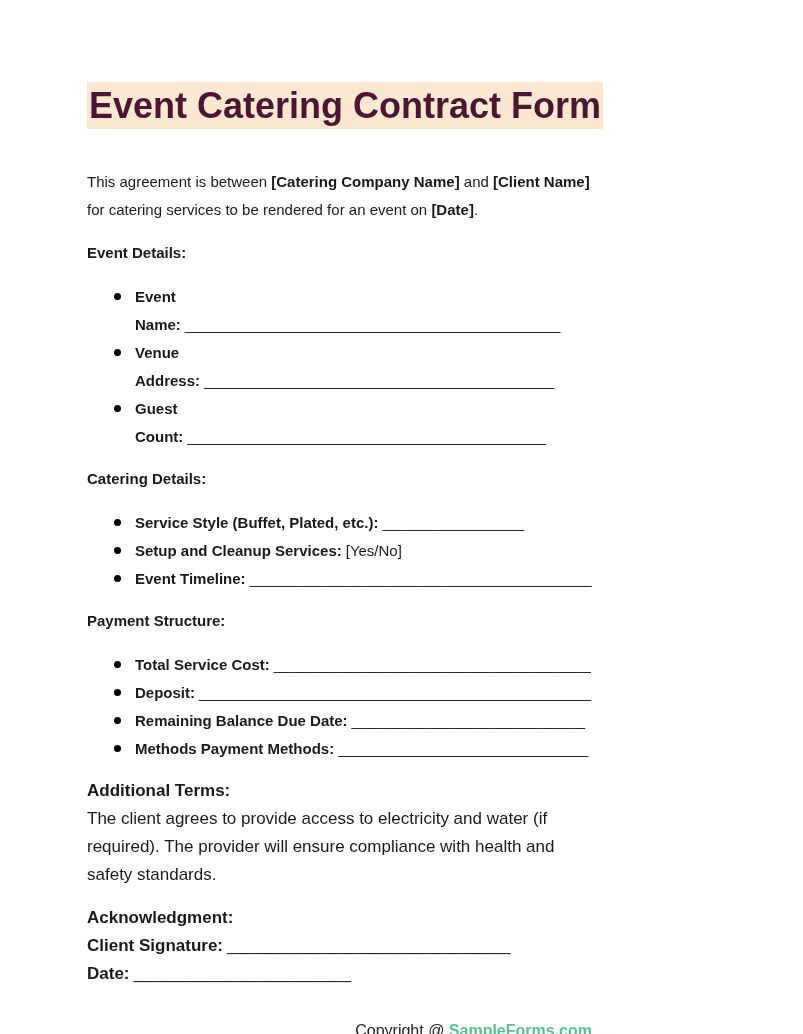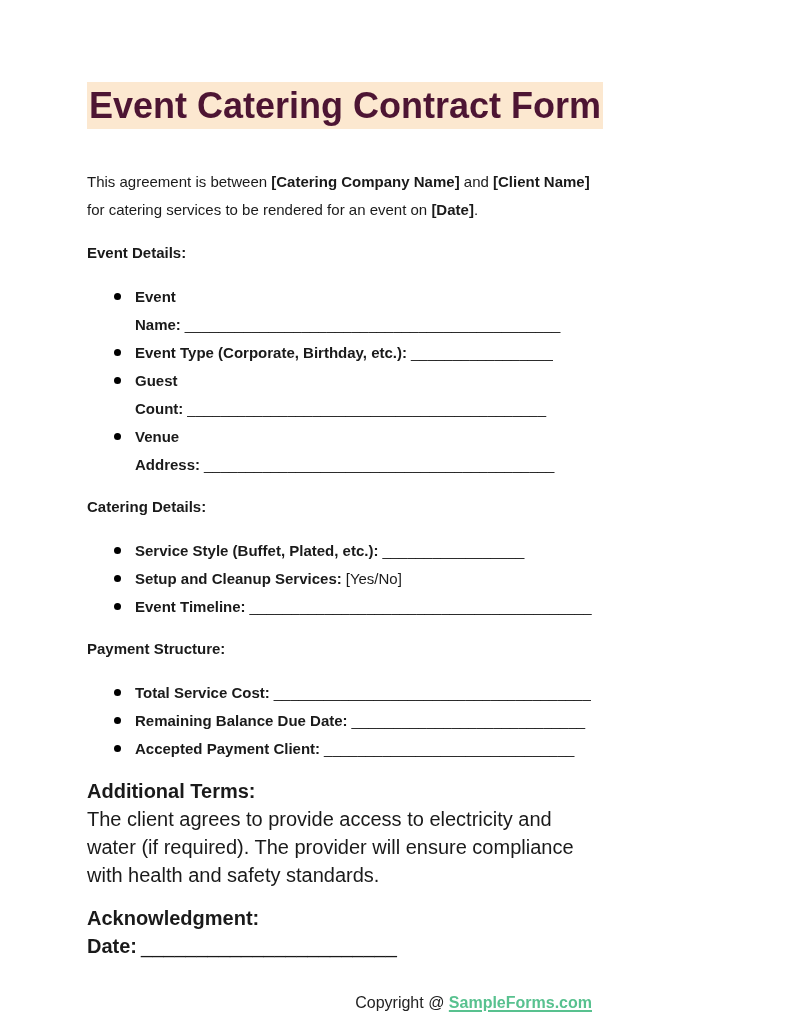--- a/index.html
+++ b/index.html
@@ -55,21 +55,21 @@
     left: 27px;
     top: 10px;
     width: 7px;
     height: 7px;
     border-radius: 50%;
     background: #000;
   }
   .item-label { font-weight: bold; }
   .fill { margin-left: 4px; letter-spacing: 0; white-space: nowrap; }
   .text-block {
-    font-size: 20px;
+    font-size: 17px;
     line-height: 28px;
     margin-bottom: 15px;
   }
   .text-block .bold-line { font-weight: bold; }
   .footer {
     margin-top: 33px;
     text-align: right;
     font-size: 16px;
     line-height: 20px;
     color: #222222;
@@ -91,44 +91,45 @@
 
   <div class="title-row">
     <span class="title-highlight">Event Catering Contract Form</span>
   </div>
 
   <p class="intro"><span>This agreement is between </span><b>[Catering Company Name]</b><span> and </span><b>[Client Name]</b><span> for catering services to be rendered for an event on </span><b>[Date]</b><span>.</span></p>
 
   <div class="section-heading">Event Details:</div>
   <ul class="fill-list">
     <li><span class="item-label">Event Name:</span><span class="fill">_____________________________________________</span></li>
-    <li><span class="item-label">Event Type (Corporate, Birthday, etc.):</span><span class="fill">_________________</span></li>
+    <li><span class="item-label">Venue Address:</span><span class="fill">__________________________________________</span></li>
     <li><span class="item-label">Guest Count:</span><span class="fill">___________________________________________</span></li>
-    <li><span class="item-label">Venue Address:</span><span class="fill">__________________________________________</span></li>
   </ul>
 
   <div class="section-heading">Catering Details:</div>
   <ul class="fill-list">
     <li><span class="item-label">Service Style (Buffet, Plated, etc.):</span><span class="fill">_________________</span></li>
     <li><span class="item-label">Setup and Cleanup Services:</span><span class="fill">[Yes/No]</span></li>
     <li><span class="item-label">Event Timeline:</span><span class="fill">_________________________________________</span></li>
   </ul>
 
   <div class="section-heading">Payment Structure:</div>
   <ul class="fill-list">
     <li><span class="item-label">Total Service Cost:</span><span class="fill">______________________________________</span></li>
+    <li><span class="item-label">Deposit:</span><span class="fill">_______________________________________________</span></li>
     <li><span class="item-label">Remaining Balance Due Date:</span><span class="fill">____________________________</span></li>
-    <li><span class="item-label">Accepted Payment Client:</span><span class="fill">______________________________</span></li>
+    <li><span class="item-label">Methods Payment Methods:</span><span class="fill">______________________________</span></li>
   </ul>
 
   <div class="text-block">
     <div class="bold-line">Additional Terms:</div>
     <div>The client agrees to provide access to electricity and water (if required). The provider will ensure compliance with health and safety standards.</div>
   </div>
 
   <div class="text-block">
     <div class="bold-line">Acknowledgment:</div>
+    <div><span class="item-label">Client Signature:</span><span class="fill">______________________________</span></div>
     <div><span class="item-label">Date:</span><span class="fill">_______________________</span></div>
   </div>
 
   <div class="footer"><span>Copyright @ </span><a href="#">SampleForms.com</a></div>
 
 </div>
 
 </body></html>

